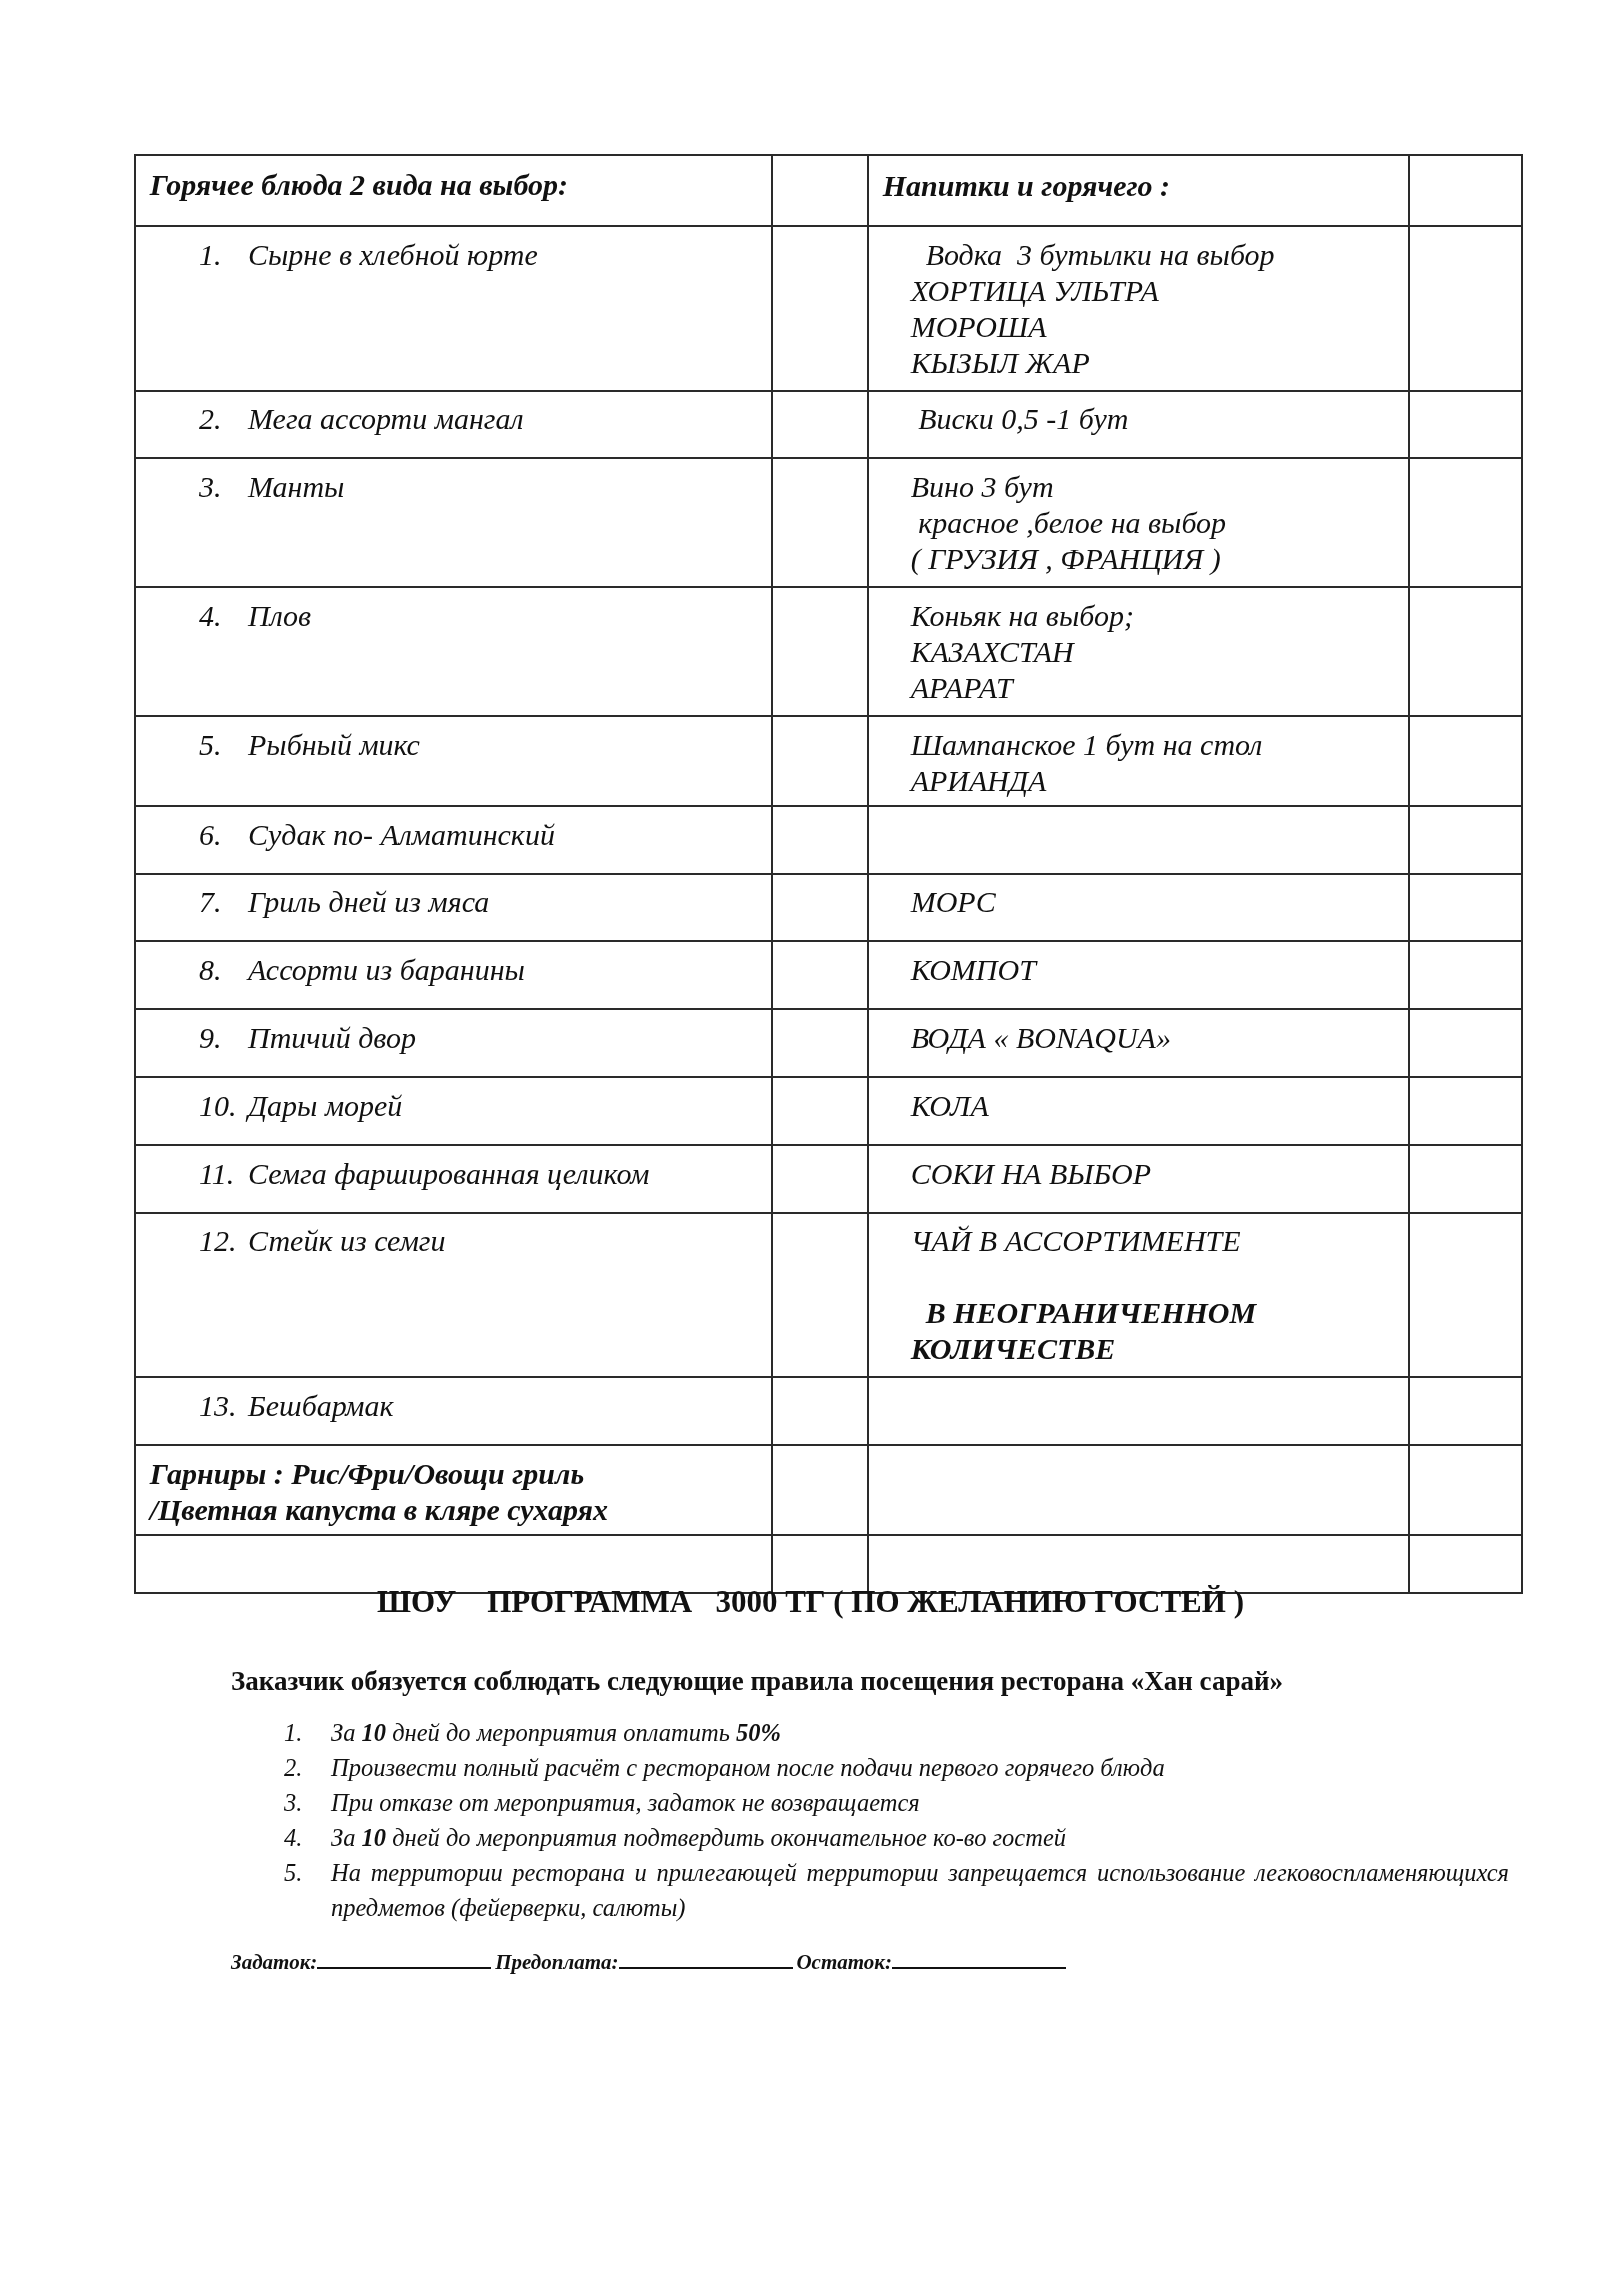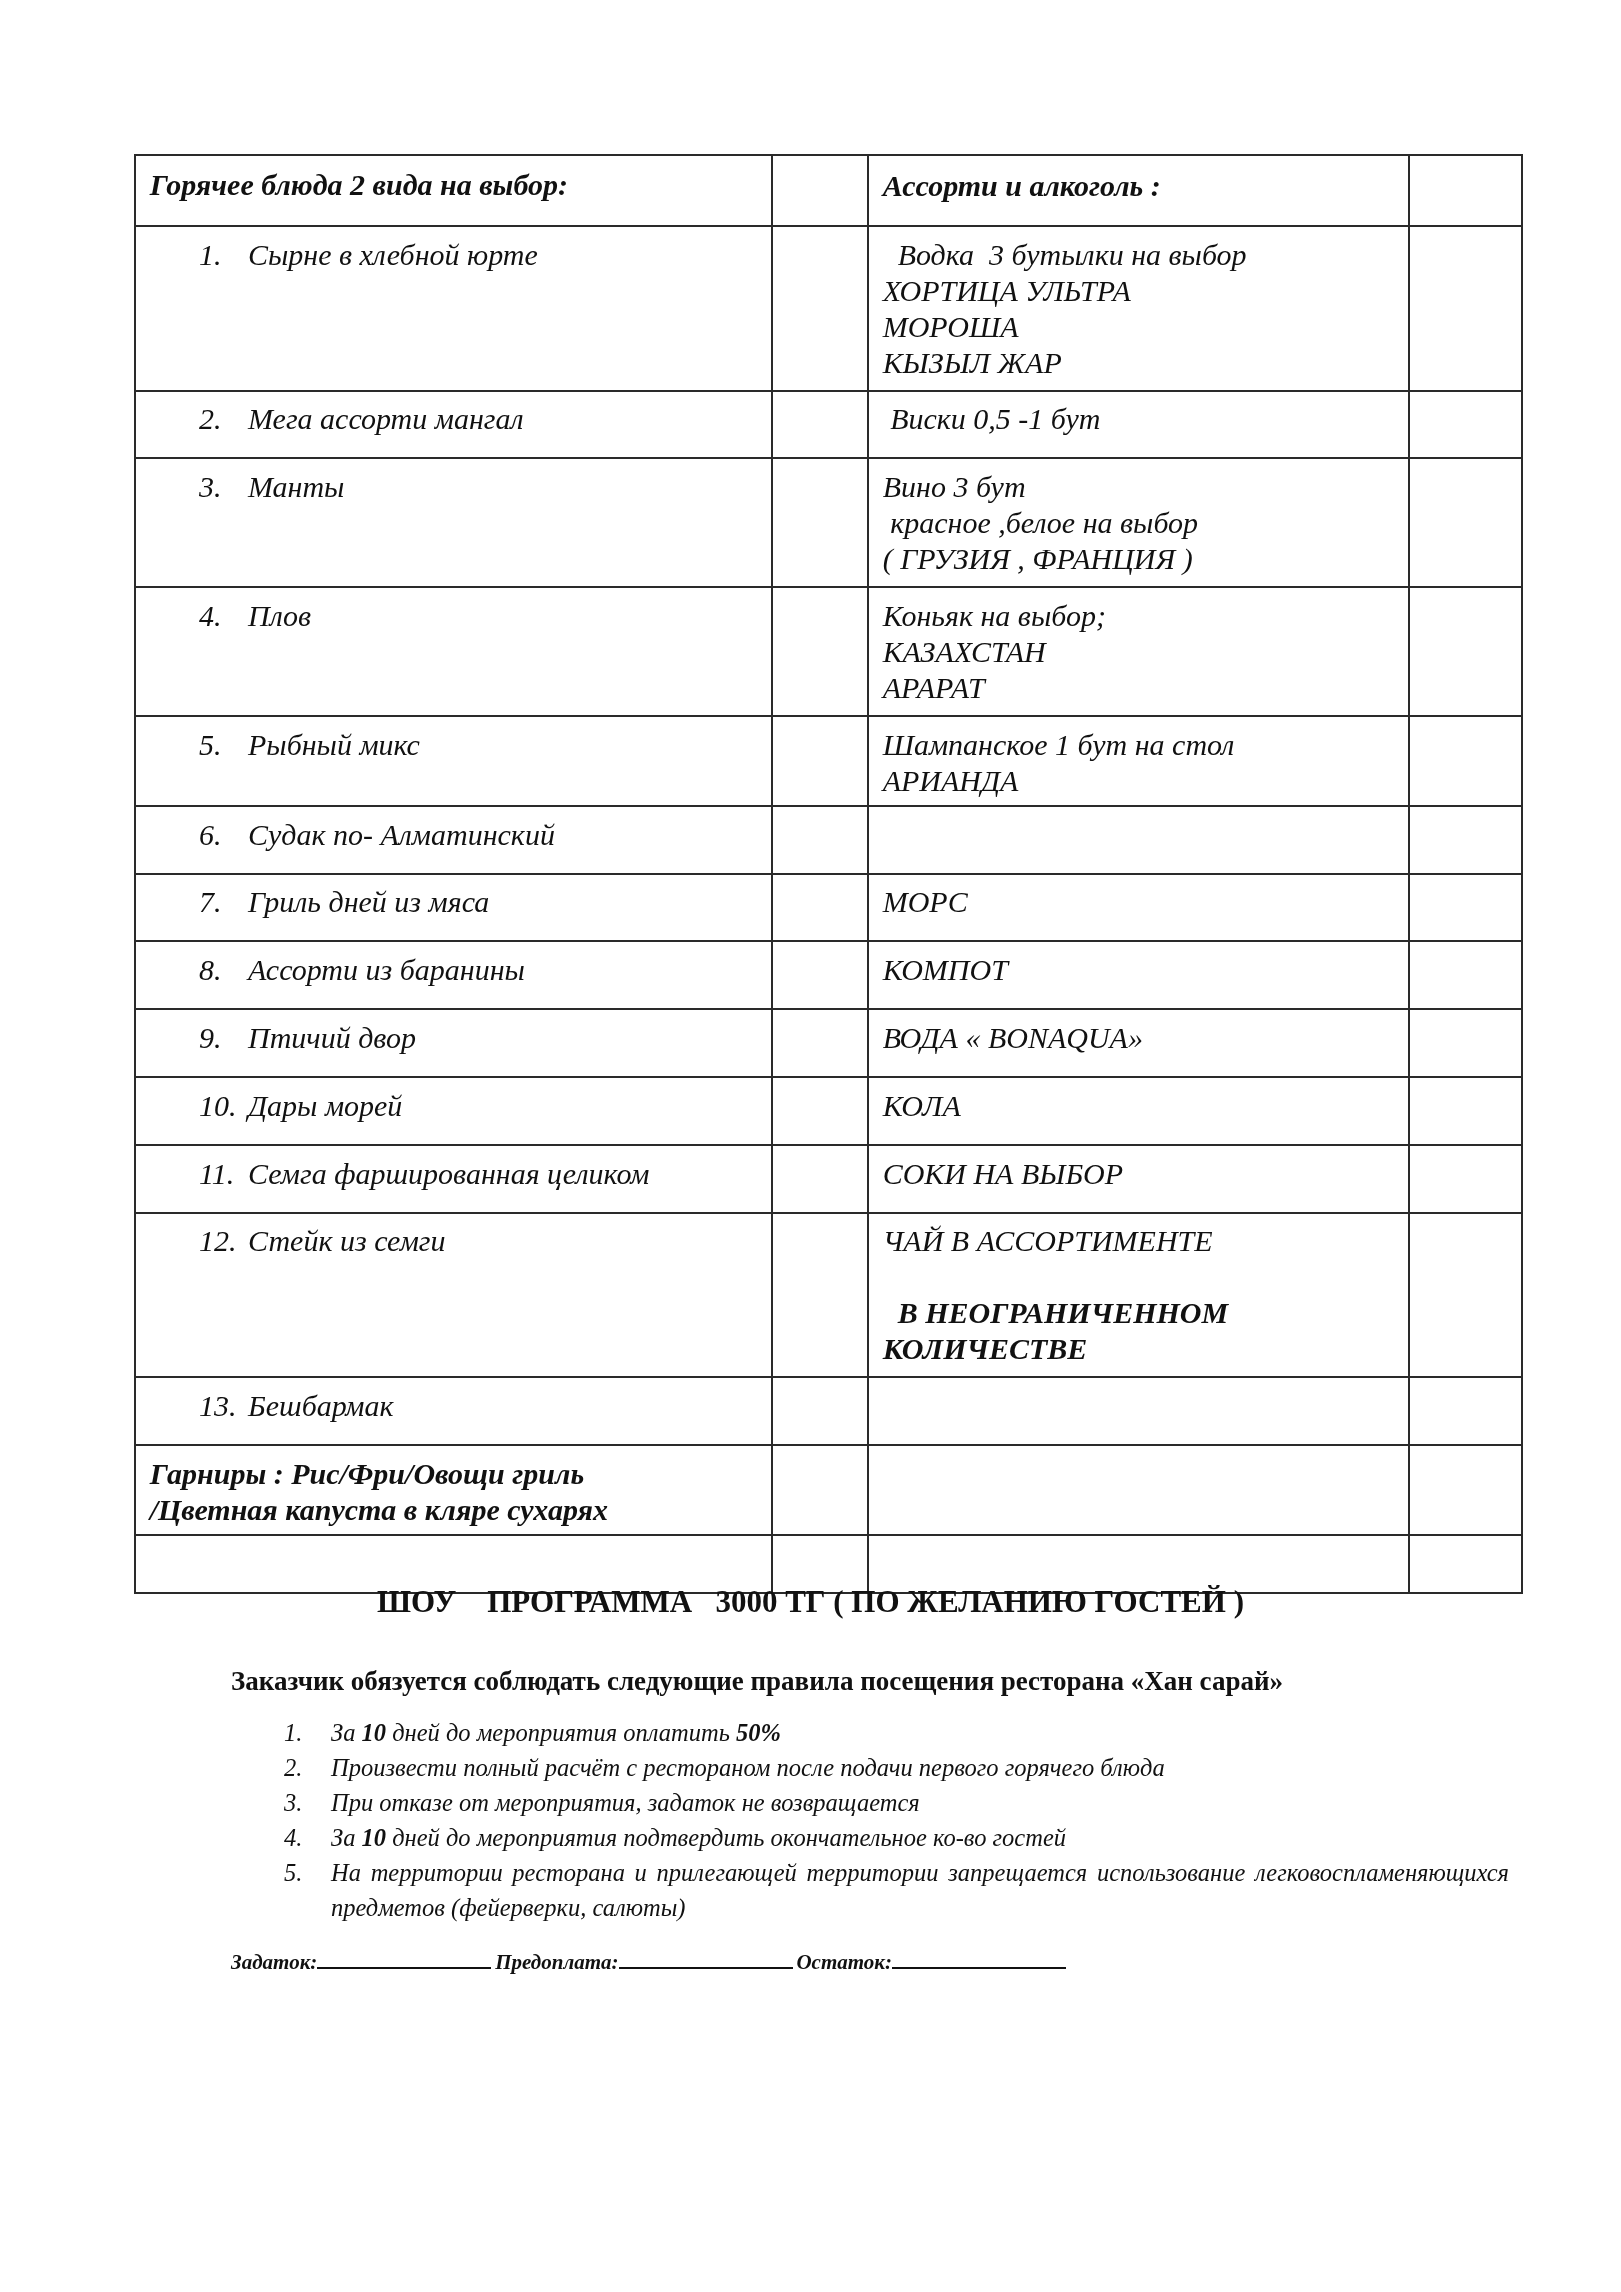--- a/index.html
+++ b/index.html
@@ -10,21 +10,21 @@
   table.menu { position: absolute; left: 134px; top: 154px; border-collapse: collapse;
                table-layout: fixed; width: 1387px; }
   table.menu td { border: 2px solid #2a2a2a; vertical-align: top; padding: 0;
                   font-style: italic; font-size: 30px; line-height: 36px; }
   col.c1 { width: 637px; } col.c2 { width: 96px; } col.c3 { width: 541px; } col.c4 { width: 113px; }
   .hdr1 { font-weight: bold; font-size: 32px; padding: 10.8px 0 0 13.7px !important; }
   .hdr2 { font-weight: bold; font-size: 30px; padding: 11.8px 0 0 13.7px !important; }
   .dish { padding: 9.8px 0 0 63px !important; }
   .dish .num { display: inline-block; width: 49px; }
   .drink { padding: 9.8px 0 0 13.7px !important; }
-  .drink div { white-space: pre; }
+  .drink div { white-space: pre; margin-left: 28px; }
   .garn { font-weight: bold; padding: 9.8px 0 0 13.7px !important; line-height: 36px; margin-top: 6px; }
   .bold { font-weight: bold; }
   tr.h60 td { height: 56px; }
   tr.hhead td { height: 57px; }
   tr.h157 td { height: 153px; }
   tr.h119 td { height: 117px; }
   tr.h80 td { height: 78px; }
 
   .show { position: absolute; left: 0; width: 1621px; top: 1584px; text-align: center;
           font-weight: bold; font-size: 31px; letter-spacing: 0px; white-space: pre; }
@@ -47,21 +47,21 @@
     <colgroup>
         <col class="c1">
         <col class="c2">
         <col class="c3">
         <col class="c4">
       </colgroup>
     <tbody>
         <tr class="hhead">
       <td class="hdr1">Горячее блюда 2 вида на выбор:</td>
       <td></td>
-      <td class="hdr2">Ассорти и алкоголь :</td>
+      <td class="hdr2">Напитки и горячего :</td>
       <td></td>
     </tr>
     </tbody>
       <tbody id="menu-rows">
         <tr class="h157">
           <td class="dish"><span class="num">1.</span><span>Сырне в хлебной юрте</span></td>
           <td></td>
           <td class="drink">
             <div>  Водка  3 бутылки на выбор</div>
             <div>ХОРТИЦА УЛЬТРА</div>

